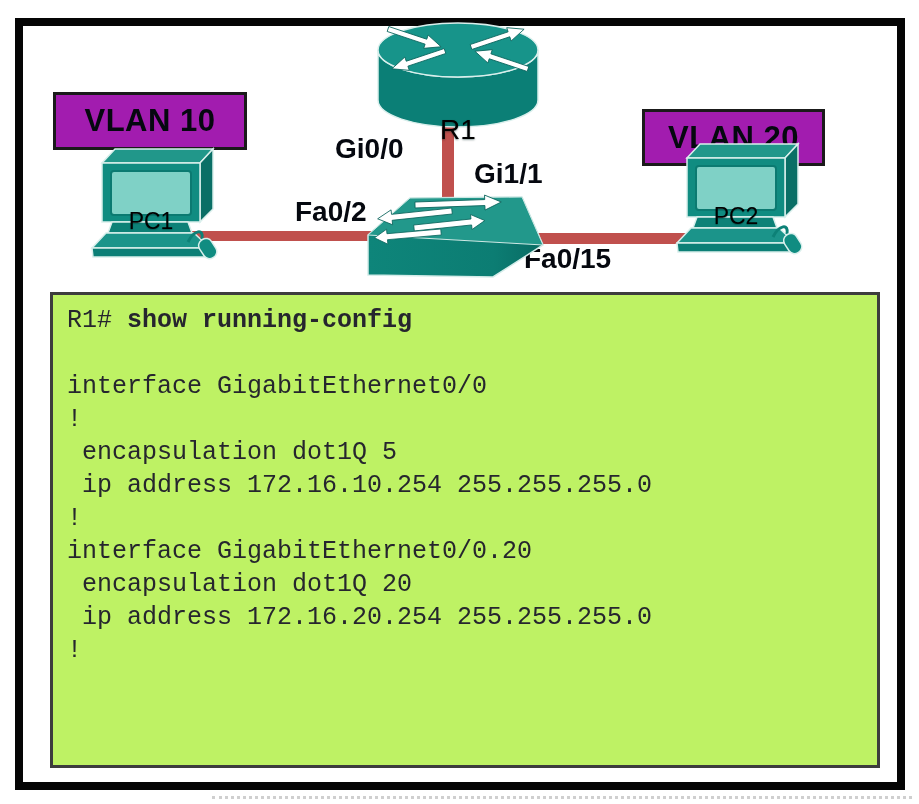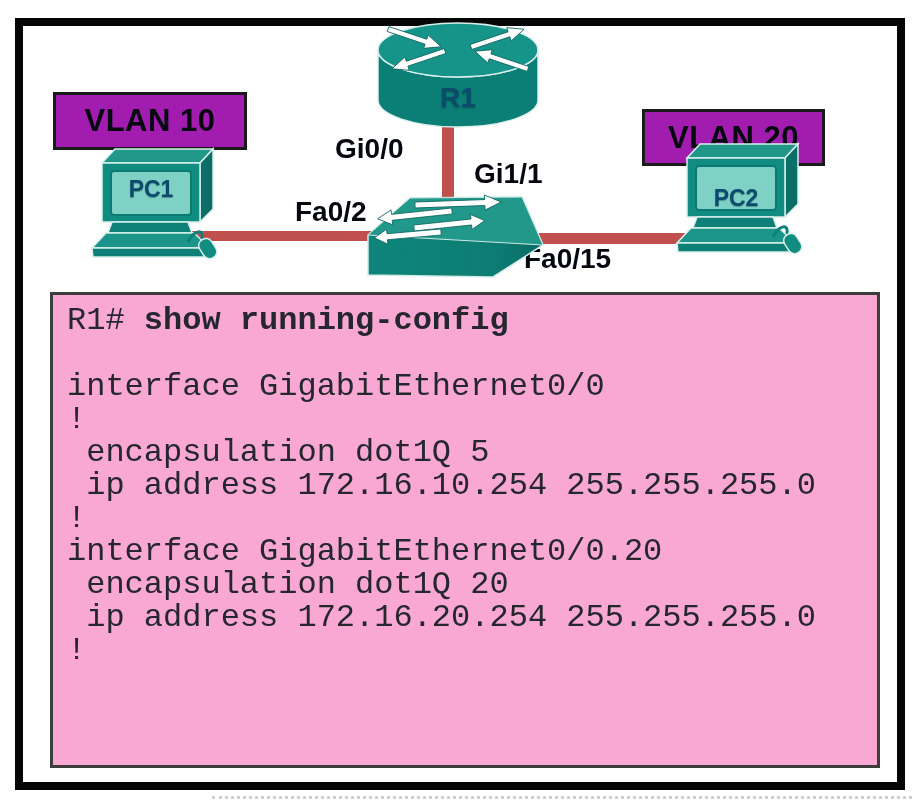--- a/index.html
+++ b/index.html
@@ -24,31 +24,31 @@
   .vlan20{left:642px;top:86px;width:177px;height:51px;margin-top:23px;}
 
   
   .iflabel{font-weight:bold;font-size:28px;color:#05080f;white-space:nowrap;}
   .gi00{left:335px;top:133px;}
   .gi11{left:474px;top:158px;}
   .fa01{left:295px;top:196px;}
   .fa015{left:524px;top:243px;}
 
   
-  .devlabel{font-weight:bold;color:#0c4a6e;text-align:center;white-space:nowrap;}
+  .devlabel{font-weight:normal;color:#000000;text-align:center;white-space:nowrap;margin-top:32px;}
   .r1label{left:374px;top:82px;width:168px;font-size:28px;text-shadow:0 1px 2px rgba(0,40,36,.45);}
   .pclabel{font-size:23px;width:84px;text-shadow:0 1px 1px rgba(0,50,45,.4);}
   .pc1label{left:109px;top:176px;}
-  .pc2label{left:694px;top:185px;text-align:center;}
+  .pc2label{left:694px;top:171px;text-align:center;}
 
   
   .console{left:50px;top:292px;width:810px;height:461px;border:3px solid #3d3d3d;
-           background:#f9a8d4;padding:9px 0 0 14px;box-sizing:content-box;
+           background:#bef264;padding:9px 0 0 14px;box-sizing:content-box;
            font-family:"Liberation Mono","DejaVu Sans Mono",monospace;
-           font-size:32px;line-height:33px;color:#26262e;}
+           font-size:25px;line-height:33px;color:#26262e;}
   .cli-line{height:33px;white-space:pre;}
   .b{font-weight:bold;}
 
   
   .artifact{left:212px;top:796px;width:700px;height:0;border-top:3px dotted #c4c4c4;opacity:.8;}
 
   svg{display:block;}
 </style>
 </head>
 <body>

